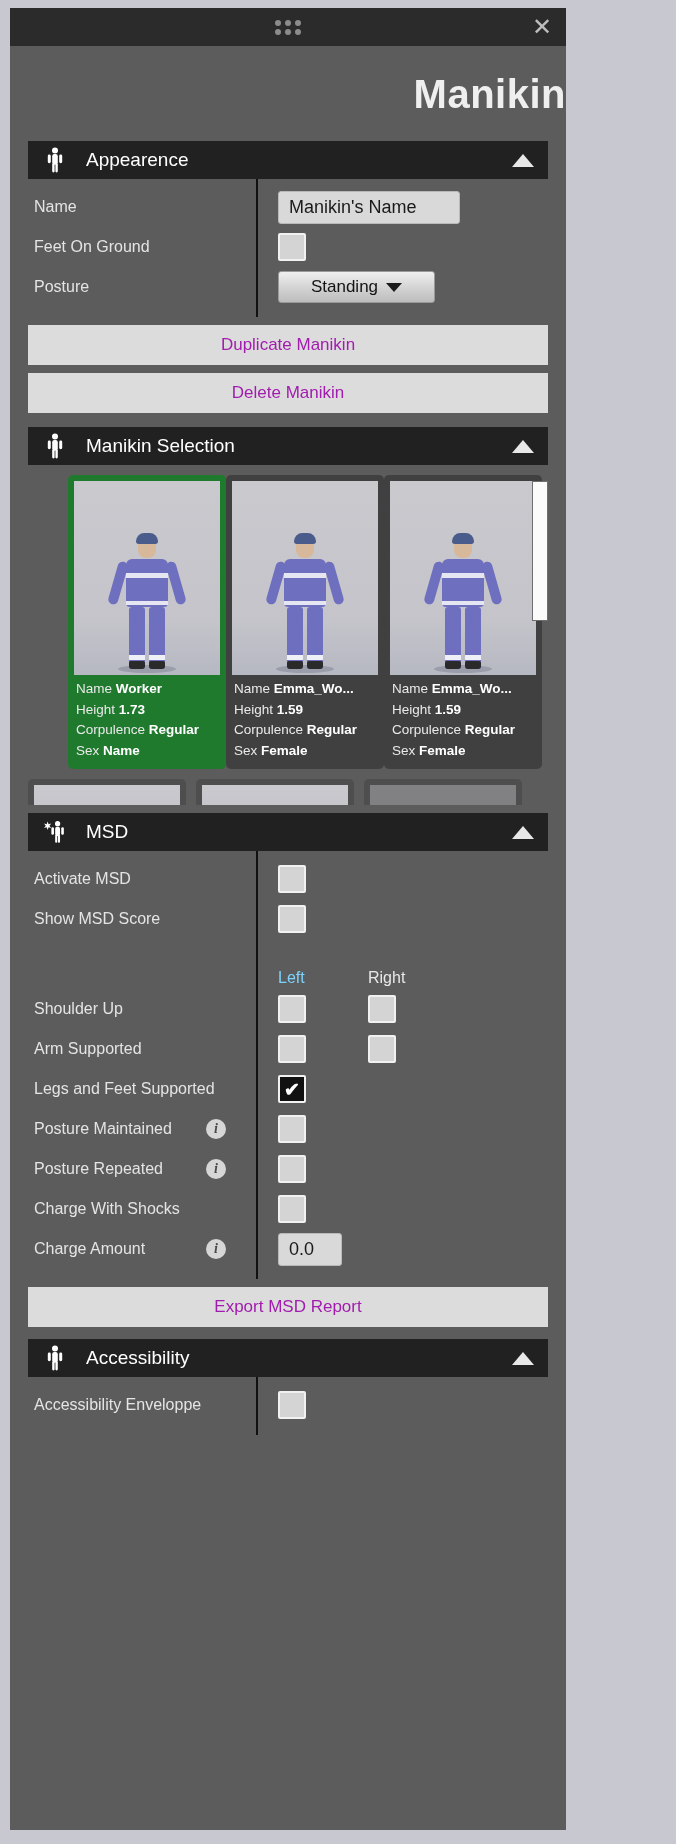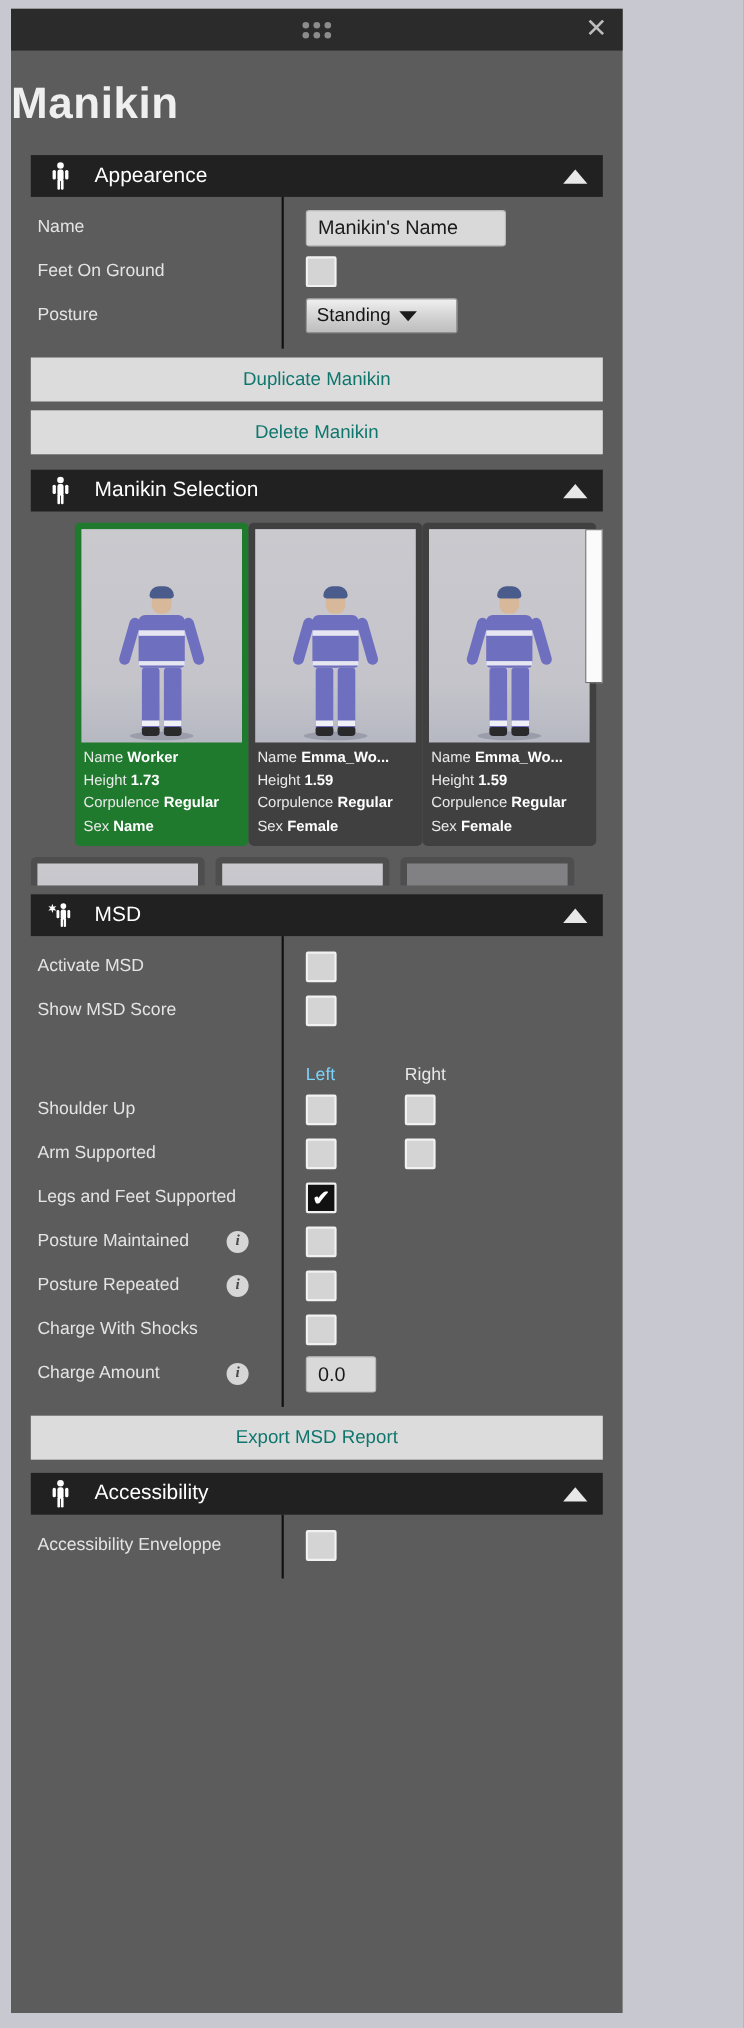--- a/index.html
+++ b/index.html
@@ -55,21 +55,21 @@
     align-items: center;
     justify-content: center;
     color: #bdbdbd;
     font-size: 24px;
     line-height: 1;
     cursor: pointer;
     font-weight: 300;
   }
   
   .page-title {
-    text-align: left;
+    text-align: right;
     color: #efefef;
     font-size: 40px;
     font-weight: bold;
     padding: 26px 0 24px 0;
     letter-spacing: 0.5px;
   }
   
   .section-header {
     margin: 0 18px;
     height: 38px;
@@ -185,45 +185,45 @@
     font-size: 18px;
     padding: 5px 10px;
     box-sizing: border-box;
     font-family: "Liberation Sans", sans-serif;
     outline: none;
   }
   .name-field { width: 182px; }
   .num-field  { width: 68px; margin-left: 58px; text-align: left; }
   .charge-field { width: 64px; }
   .select-box {
-    width: 138px;
+    width: 157px;
     background: linear-gradient(to bottom, #f0f0f0 0%, #d2d2d2 55%, #bdbdbd 100%);
     border: 1px solid #9a9a9a;
     border-radius: 3px;
     color: #141414;
     font-size: 17px;
     padding: 5px 9px;
     display: flex;
     align-items: center;
-    justify-content: flex-start;
+    justify-content: center;
     box-sizing: border-box;
     cursor: pointer;
   }
   .select-caret {
     width: 0; height: 0;
     border-left: 8px solid transparent;
     border-right: 8px solid transparent;
     border-top: 9px solid #1b1b1b;
     margin-left: 8px;
   }
   .big-button {
     margin: 8px 18px;
     height: 40px;
     background: #dcdcdc;
-    color: #0f766e;
+    color: #a21caf;
     font-size: 17px;
     display: flex;
     align-items: center;
     justify-content: center;
     cursor: pointer;
     border: none;
     width: calc(100% - 36px);
     box-sizing: border-box;
     font-family: "Liberation Sans", sans-serif;
   }

